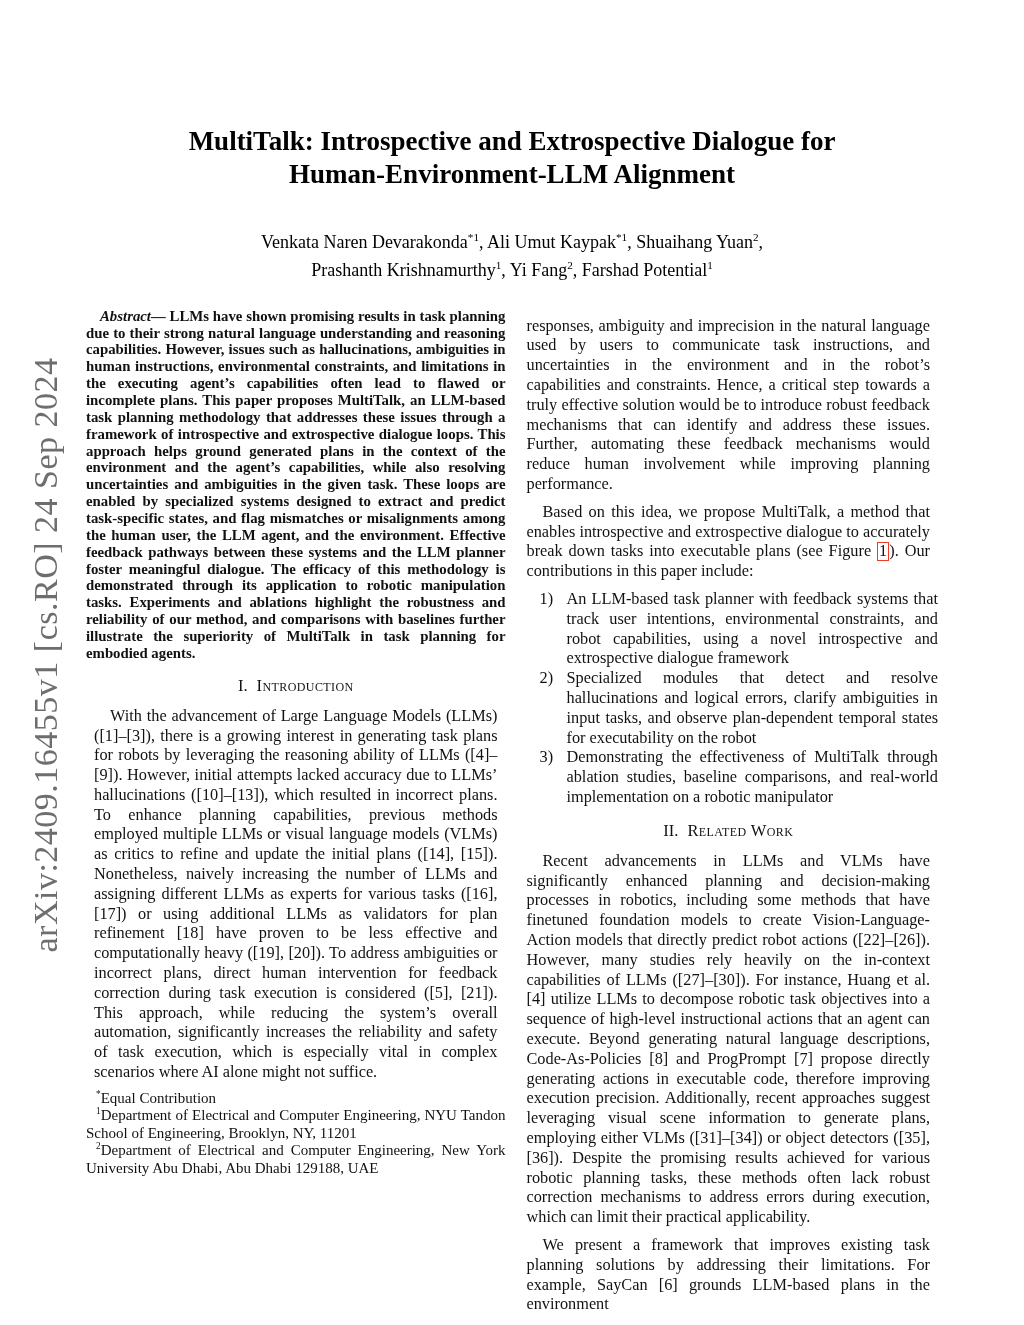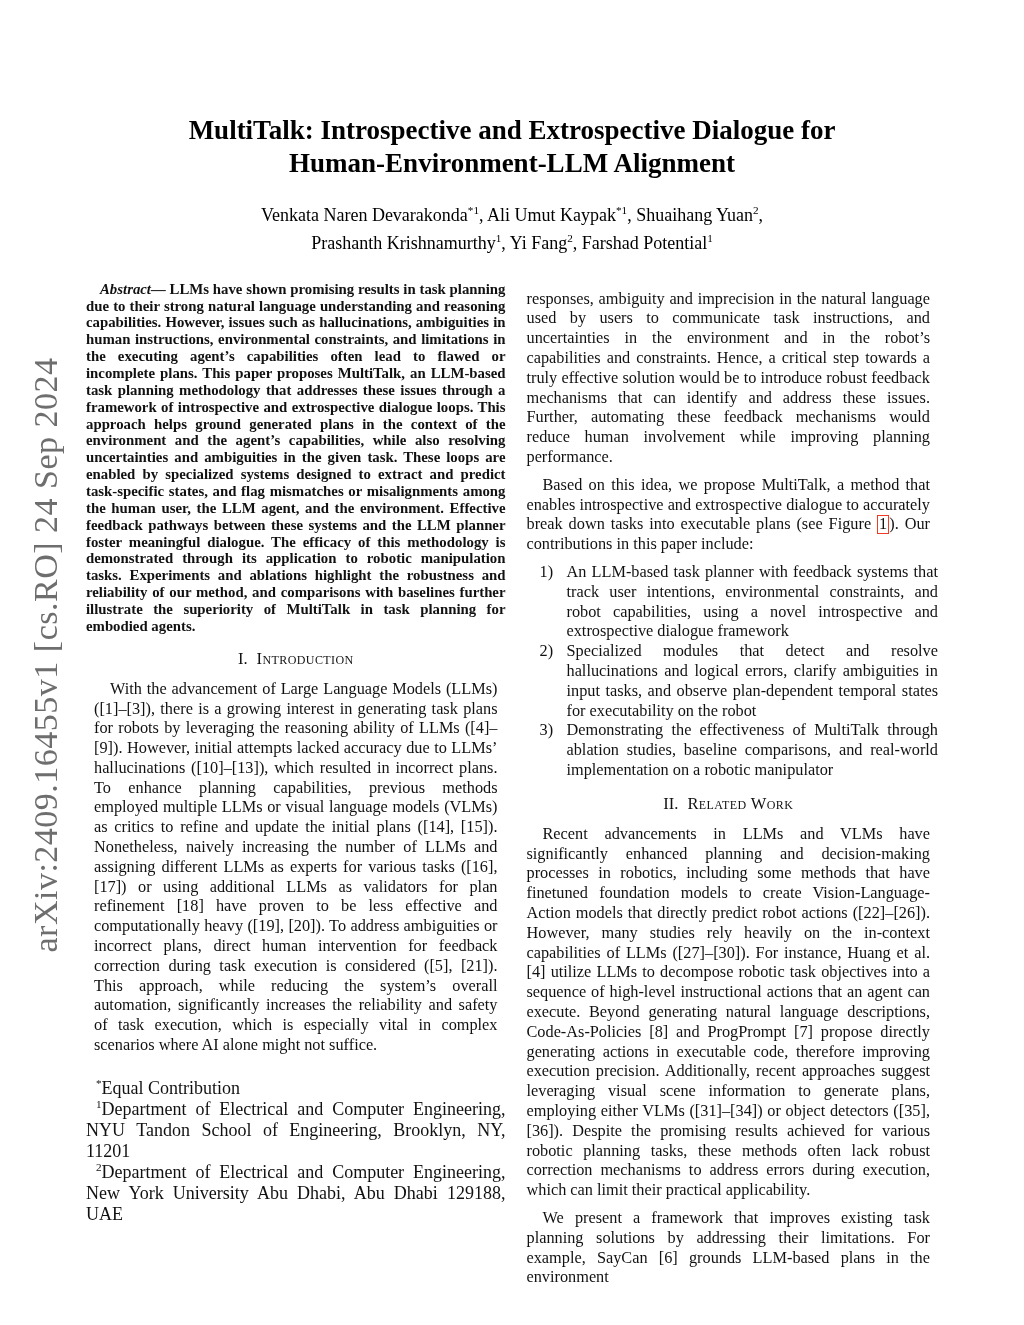--- a/index.html
+++ b/index.html
@@ -20,24 +20,24 @@
     white-space: nowrap;
     font-size: 34px;
     color: #6e6e6e;
     letter-spacing: 0.5px;
   }
   .header { padding-top: 110px; text-align: center; }
   .paper-title {
     font-size: 27px;
     font-weight: bold;
     line-height: 1.22;
-    margin: 4px;
+    margin: 15px;
     color: #000;
   }
-  .authors { margin-top: 22px; font-size: 18px; line-height: 1.55; color: #000; }
+  .authors { margin-top: 38px; font-size: 18px; line-height: 1.55; color: #000; }
   sup { font-size: 62%; line-height: 0; }
   .columns {
     display: flex;
     gap: 13px;
     padding: 0 86px;
     margin-top: 23px;
   }
   .col { flex: 1; min-width: 0; }
   .abstract {
     font-size: 14.8px;
@@ -60,21 +60,21 @@
     font-size: 16.3px;
     line-height: 1.215;
     text-align: justify;
     margin: 8px;
   }
   .indent { text-indent: 16px; }
   .contrib { margin: 0; }
   .contrib-item { display: flex; font-size: 16.3px; line-height: 1.215; }
   .c-marker { flex: 0 0 27px; margin-left: 21px; }
   .c-text { flex: 1; text-align: justify; }
-  .footnotes { margin-top: 23px; font-size: 18px; line-height: 1.17; }
+  .footnotes { margin-top: 8px; font-size: 15px; line-height: 1.17; }
   .footnote { text-indent: 10px; text-align: justify; }
   .figref {
     display: inline-block;
     border: 1.5px solid #ef3b24;
     padding: 0 1px;
     line-height: 1;
     text-indent: 0;
     color: inherit;
     text-decoration: none;
     cursor: pointer;

